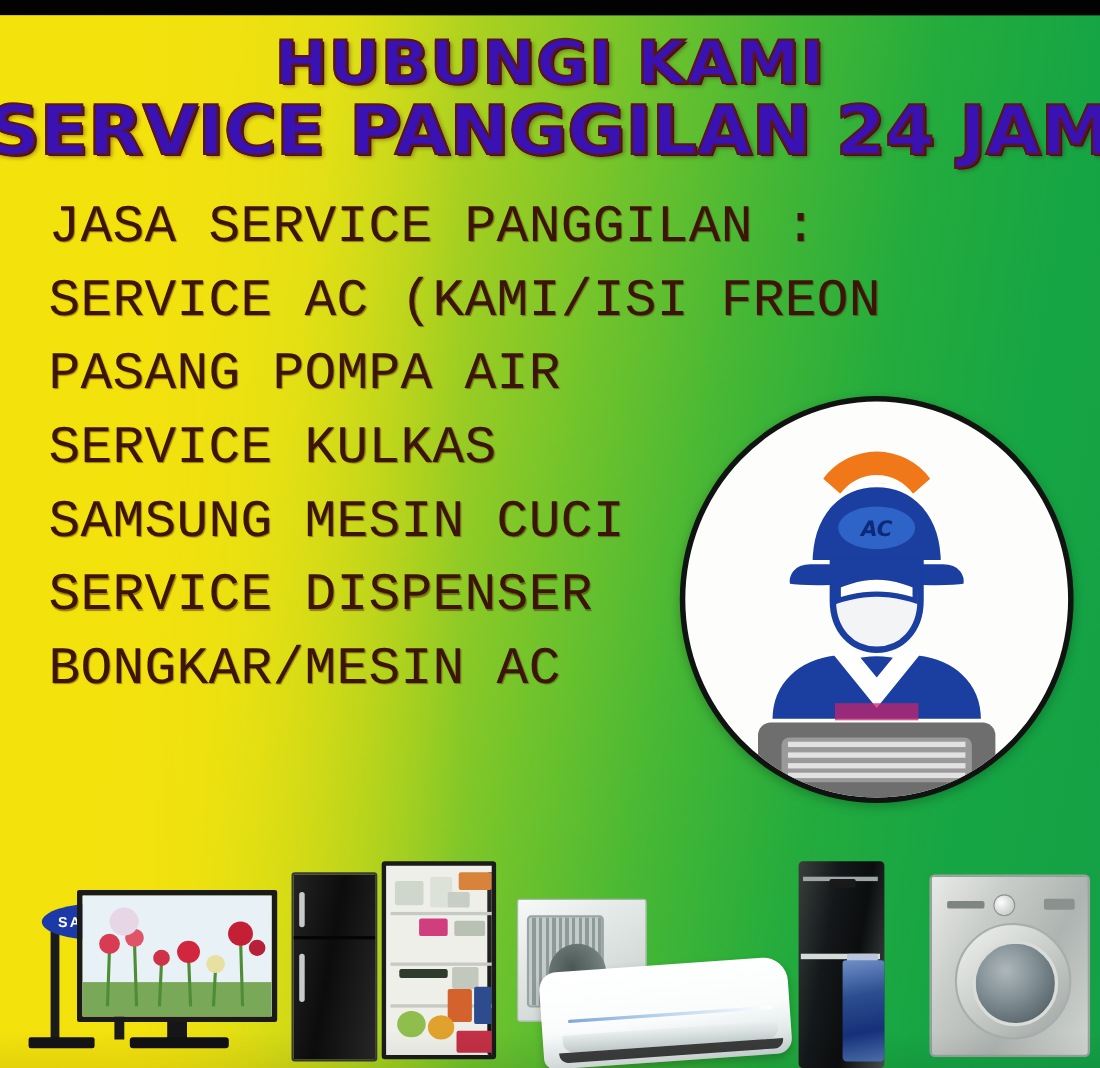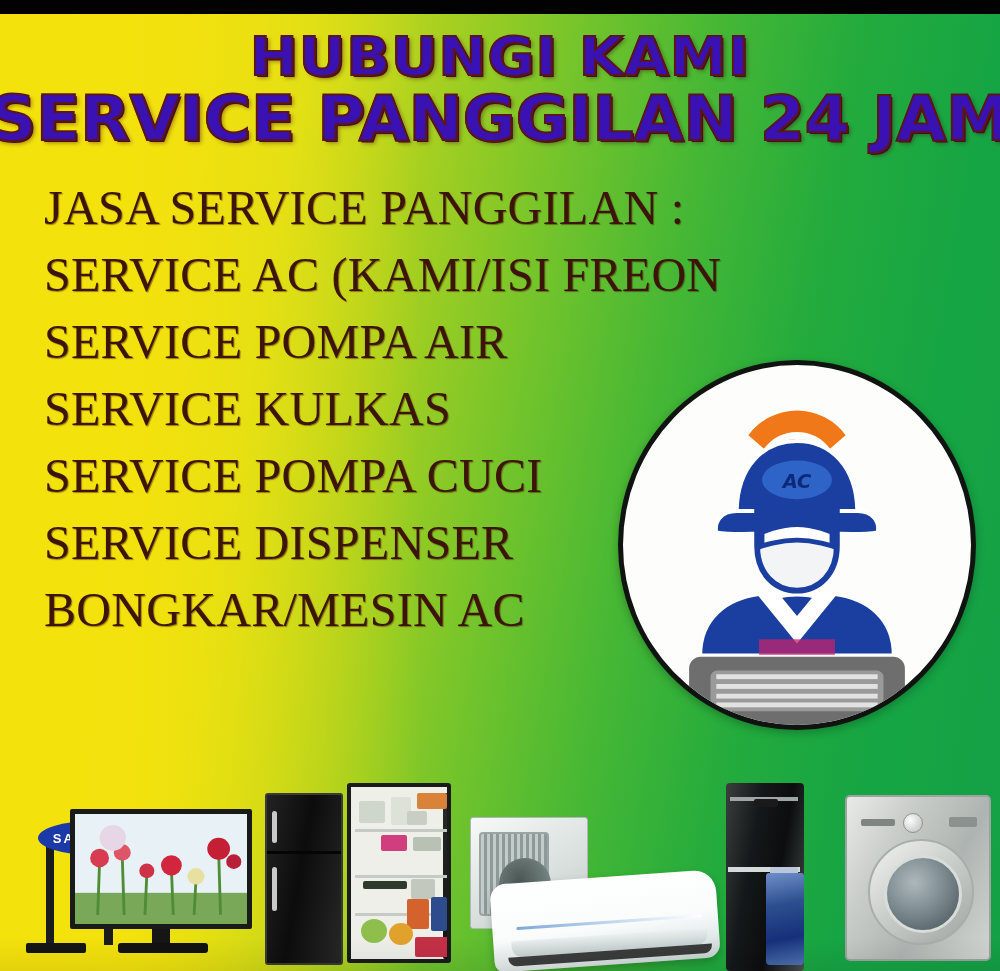--- a/index.html
+++ b/index.html
@@ -69,21 +69,21 @@
        3px 3px 4px rgba(60,10,20,.45);
     transform:scaleX(1.04);
     margin-top:-4px;
   }
 
   
   .services {
     position:absolute; left:44px; top:174px; width:640px;
   }
   .svc-line {
-    font-family:Liberation Serif, serif;
+    font-family:Liberation Mono, monospace;
     font-size:48px;
     line-height:67px;
     font-weight:normal;
     color:#3C1508;
     white-space:nowrap;
     letter-spacing:0.3px;
     text-shadow:1px 1px 1px rgba(70,25,8,.5);
   }
 
   
@@ -245,23 +245,23 @@
   <div class="bg-left-fade"></div>
 
   <div class="head-wrap">
     <div class="head1">HUBUNGI KAMI</div>
     <div class="head2">SERVICE PANGGILAN 24 JAM</div>
   </div>
 
   <div class="services">
     <div class="svc-line">JASA SERVICE PANGGILAN :</div>
     <div class="svc-line">SERVICE AC (KAMI/ISI FREON</div>
-    <div class="svc-line">SERVICE POMPA AIR</div>
+    <div class="svc-line">PASANG POMPA AIR</div>
     <div class="svc-line">SERVICE KULKAS</div>
-    <div class="svc-line">SERVICE POMPA CUCI</div>
+    <div class="svc-line">SAMSUNG MESIN CUCI</div>
     <div class="svc-line">SERVICE DISPENSER</div>
     <div class="svc-line">BONGKAR/MESIN AC</div>
   </div>
 
   <div class="logo-wrap">
     <div class="logo-circle">
       <svg class="logo-svg" viewBox="0 0 358 370">
 
         <g>
           <path d="M129 72 A62 62 0 0 1 229 72 L213 86 A42 42 0 0 0 145 86 Z" fill="#F07818"></path>

